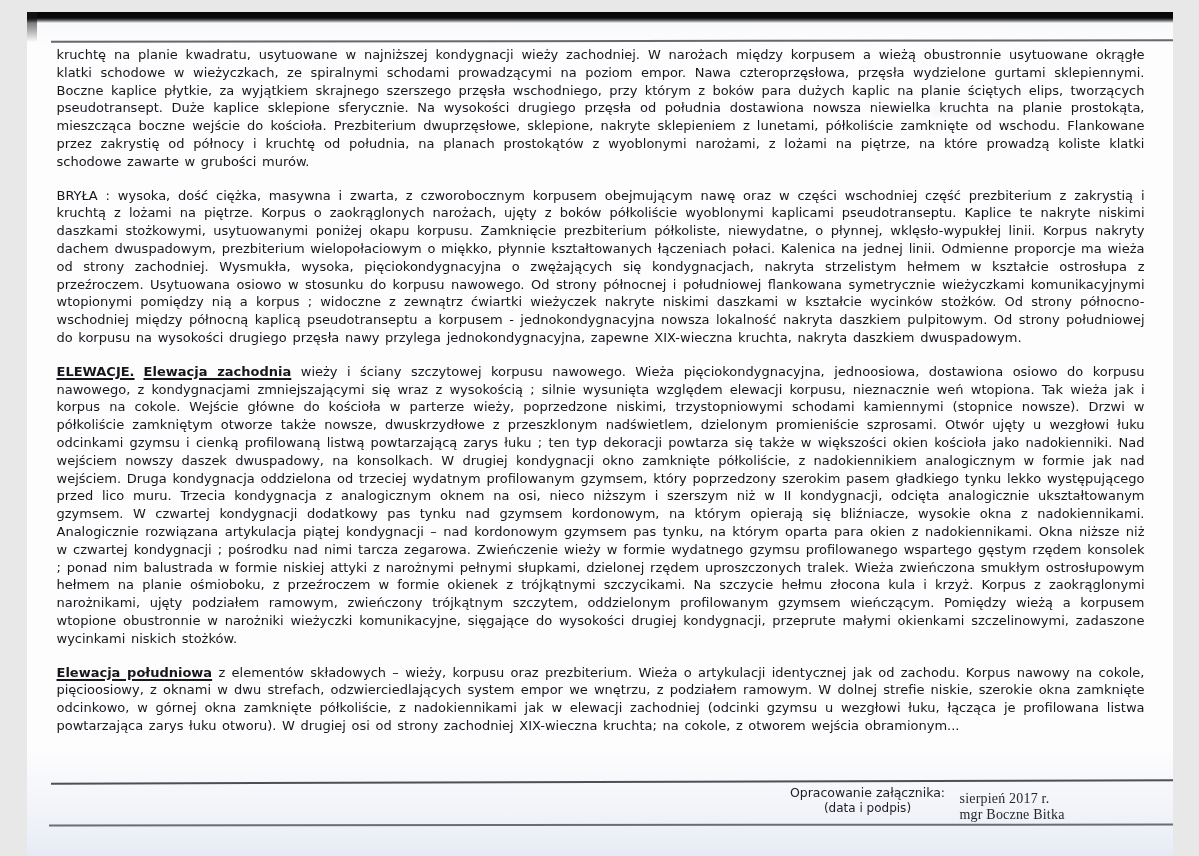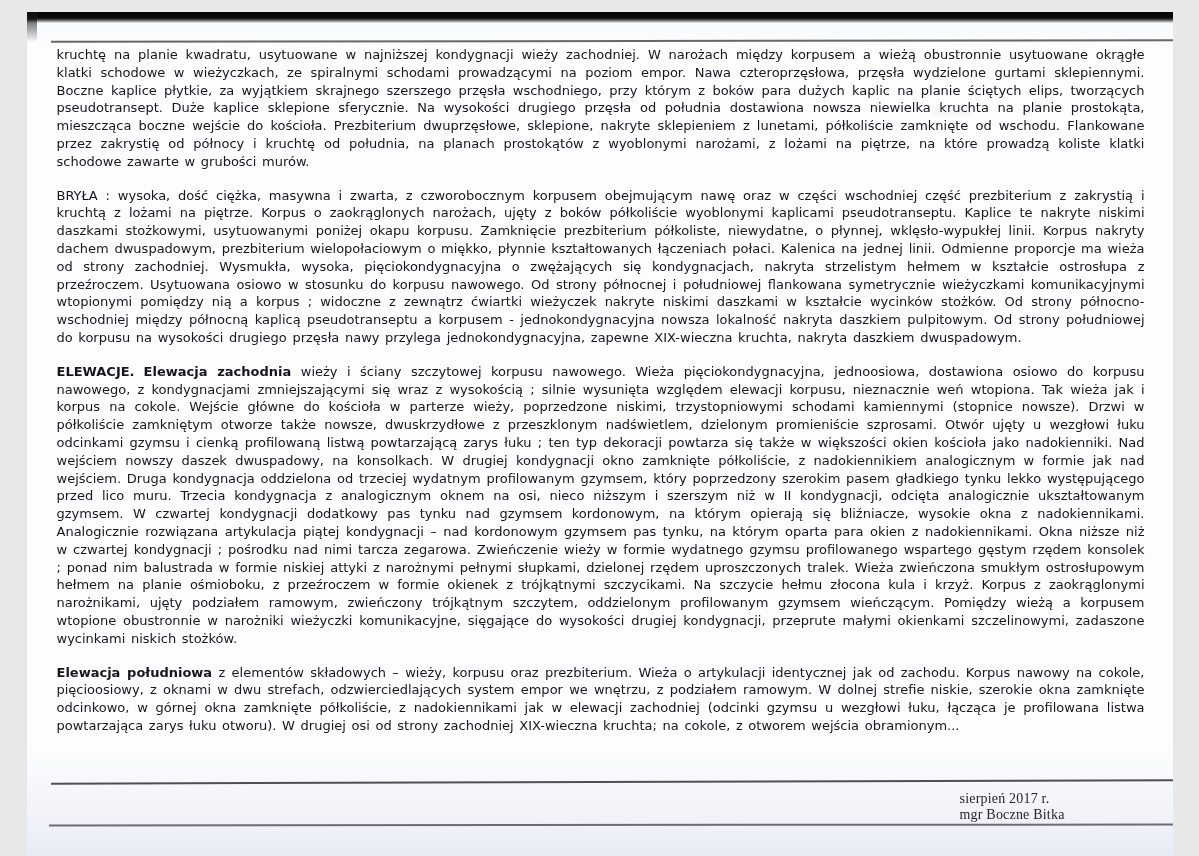--- a/index.html
+++ b/index.html
@@ -29,20 +29,21 @@
   .text-block{
     position:absolute;top:34px;left:30px;right:28px;
     font-size:13px;line-height:17.8px;
     text-align:justify;
     word-spacing:1.5px;
   }
   .text-block p{margin:0 0 16px 0;}
   b{font-weight:normal;}
   .hd-underline{
     font-weight:bold;
+    text-decoration:underline;
     text-decoration-thickness:1.5px;
     text-underline-offset:2px;
   }
   .hd-gap{margin-right:9px;}
   
   .footer-rule-top{
     position:absolute;top:769px;left:24px;right:0;height:1.6px;
     background:#3c3c42;opacity:.9;transform:rotate(-0.18deg);
   }
   .footer-rule-bottom{
@@ -88,20 +89,24 @@
 
     <p><span class="hd-underline hd-gap">ELEWACJE.</span><span class="hd-underline">Elewacja zachodnia</span><span> wieży i ściany szczytowej korpusu nawowego. </span><b>Wieża</b><span> pięciokondygnacyjna, jednoosiowa, dostawiona osiowo do korpusu nawowego, z kondygnacjami zmniejszającymi się wraz z wysokością ; silnie wysunięta względem elewacji korpusu, nieznacznie weń wtopiona. Tak wieża jak i korpus na cokole. Wejście główne do kościoła w parterze wieży, poprzedzone niskimi, trzystopniowymi schodami kamiennymi (stopnice nowsze). Drzwi w półkoliście zamkniętym otworze także nowsze, dwuskrzydłowe z przeszklonym nadświetlem, dzielonym promieniście szprosami. Otwór ujęty u wezgłowi łuku odcinkami gzymsu i cienką profilowaną listwą powtarzającą zarys łuku ; ten typ dekoracji powtarza się także w większości okien kościoła jako nadokienniki. Nad wejściem nowszy daszek dwuspadowy, na konsolkach. W drugiej kondygnacji okno zamknięte półkoliście, z nadokiennikiem analogicznym w formie jak nad wejściem. Druga kondygnacja oddzielona od trzeciej wydatnym profilowanym gzymsem, który poprzedzony szerokim pasem gładkiego tynku lekko występującego przed lico muru. Trzecia kondygnacja z analogicznym oknem na osi, nieco niższym i szerszym niż w II kondygnacji, odcięta analogicznie ukształtowanym gzymsem. W czwartej kondygnacji dodatkowy pas tynku nad gzymsem kordonowym, na którym opierają się bliźniacze, wysokie okna z nadokiennikami. Analogicznie rozwiązana artykulacja piątej kondygnacji – nad kordonowym gzymsem pas tynku, na którym oparta para okien z nadokiennikami. Okna niższe niż w czwartej kondygnacji ; pośrodku nad nimi tarcza zegarowa. Zwieńczenie wieży w formie wydatnego gzymsu profilowanego wspartego gęstym rzędem konsolek ; ponad nim balustrada w formie niskiej attyki z narożnymi pełnymi słupkami, dzielonej rzędem uproszczonych tralek. Wieża zwieńczona smukłym ostrosłupowym hełmem na planie ośmioboku, z przeźroczem w formie okienek z trójkątnymi szczycikami. Na szczycie hełmu złocona kula i krzyż. </span><b>Korpus</b><span> z zaokrąglonymi narożnikami, ujęty podziałem ramowym, zwieńczony trójkątnym szczytem, oddzielonym profilowanym gzymsem wieńczącym. Pomiędzy wieżą a korpusem wtopione obustronnie w narożniki wieżyczki komunikacyjne, sięgające do wysokości drugiej kondygnacji, przeprute małymi okienkami szczelinowymi, zadaszone wycinkami niskich stożków.</span></p>
 
     <p><span class="hd-underline">Elewacja południowa</span><span> z elementów składowych – wieży, korpusu oraz prezbiterium. Wieża o artykulacji identycznej jak od zachodu. </span><b>Korpus</b><span> nawowy na cokole, pięcioosiowy, z oknami w dwu strefach, odzwierciedlających system empor we wnętrzu, z podziałem ramowym. W dolnej strefie niskie, szerokie okna zamknięte odcinkowo, w górnej okna zamknięte półkoliście, z nadokiennikami jak w elewacji zachodniej (odcinki gzymsu u wezgłowi łuku, łącząca je profilowana listwa powtarzająca zarys łuku otworu). W drugiej osi od strony zachodniej XIX-wieczna kruchta; na cokole, z otworem wejścia obramionym...</span></p>
 
   </div>
 
   <div class="footer-rule-top"></div>
   <div class="footer-rule-bottom"></div>
 
+  <div class="footer-labels">
+    <div>Opracowanie załącznika:</div>
+    <div class="sub">(data i podpis)</div>
+  </div>
 
   <div class="footer-values">
     <div>sierpień  2017 r.</div>
     <div>mgr Boczne Bitka</div>
   </div>
 
   <div>
     <div class="artifact a1"></div>
     <div class="artifact a2"></div>
     <div class="artifact a3"></div>

